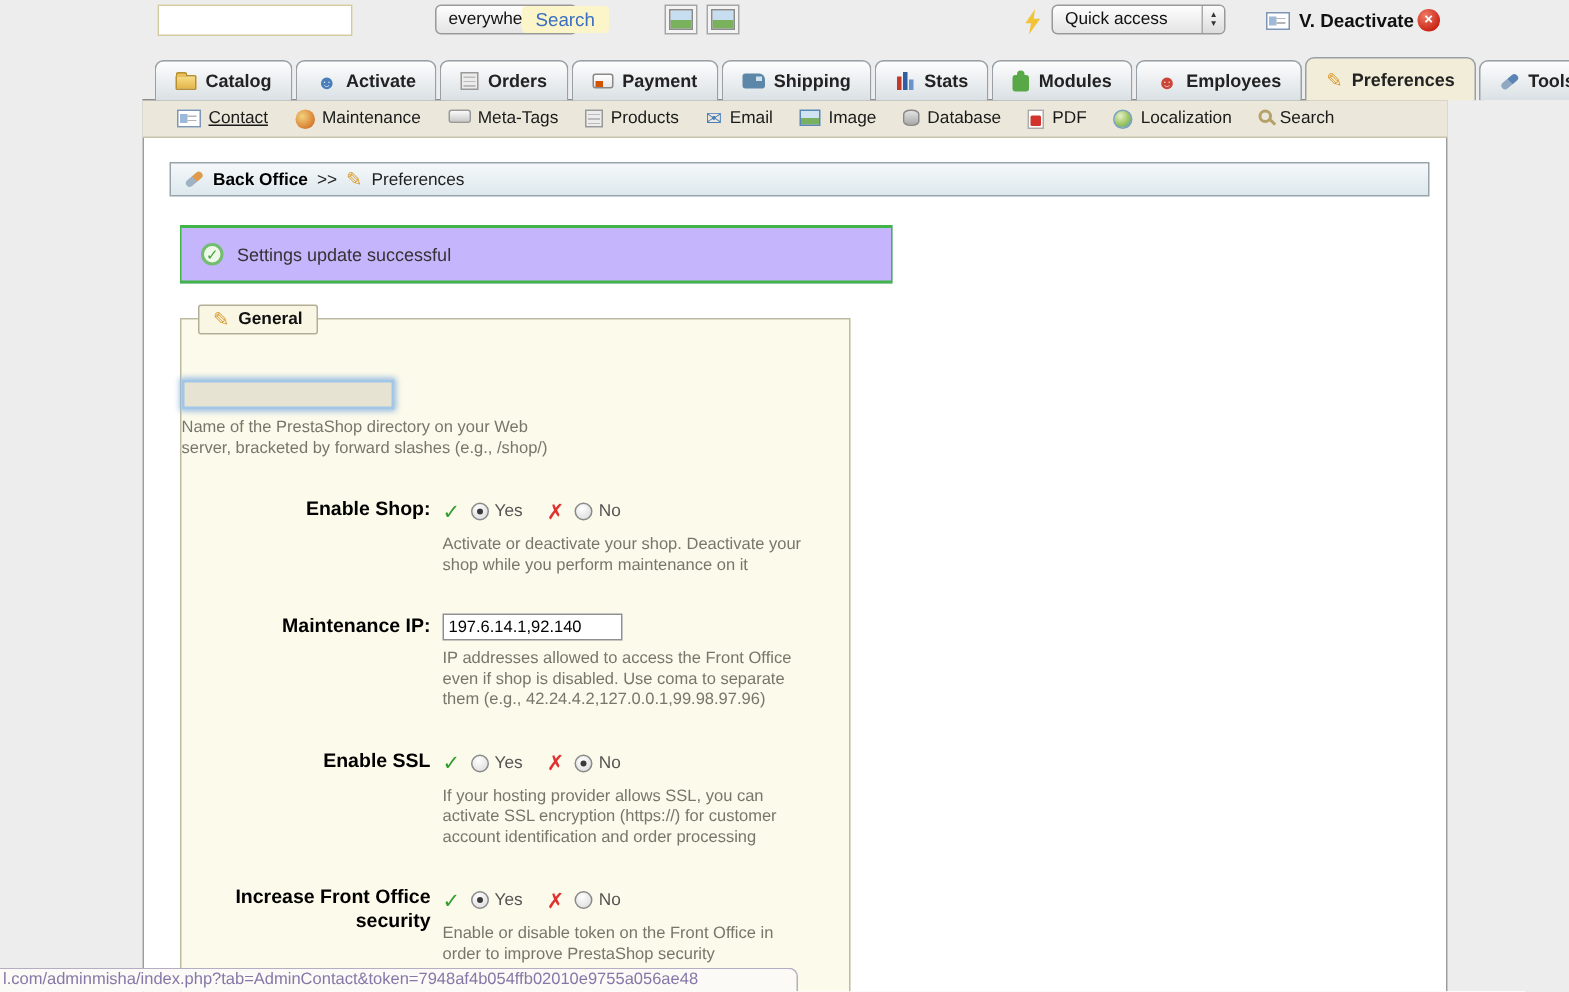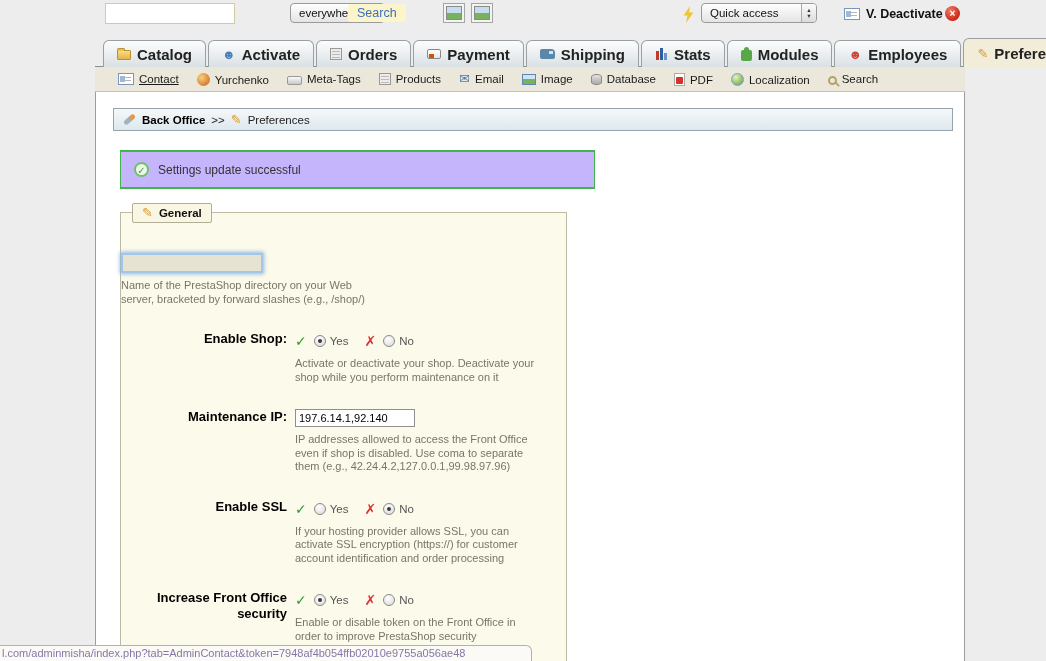--- a/index.html
+++ b/index.html
@@ -37,32 +37,32 @@
   .user-name{position:absolute;left:866px;top:7px;font-size:12.5px;font-weight:bold;color:#111;}
   .i-logout{position:absolute;left:945px;top:6px;width:15px;height:15px;border-radius:50%;
       background:radial-gradient(circle at 35% 30%,#ee7a66,#c92313 75%);color:#fff;font-size:10px;
       font-weight:bold;text-align:center;line-height:15px;cursor:pointer;}
   .i-logout::before{content:"×";}
 
   
   .tabs{position:absolute;left:103px;top:38px;display:flex;align-items:flex-end;gap:2px;z-index:3;}
   .tab{height:27px;display:flex;align-items:center;gap:6px;padding:0 13px;
       border:1px solid #98a0a6;border-bottom:none;border-radius:6px 6px 0 0;
-      background:linear-gradient(#fdfdfd,#d9e0e4);font-weight:bold;font-size:15px;color:#222;cursor:pointer;}
+      background:linear-gradient(#fdfdfd,#d9e0e4);font-weight:bold;font-size:12px;color:#222;cursor:pointer;}
   .tab.active{background:#f2edd9;height:29px;}
 
   
   .frame{position:absolute;left:95px;top:66px;width:870px;height:595px;background:#fff;
       border-left:1px solid #9c9c9c;border-right:1px solid #9c9c9c;z-index:1;}
 
   
   .submenu{position:absolute;left:95px;top:66px;width:870px;height:26px;background:#ebe8db;
       border-top:1px solid #8b8b8b;border-bottom:1px solid #c7c3ad;display:flex;align-items:center;
       padding-left:14px;z-index:2;}
-  .subitem{display:flex;align-items:flex-end;gap:5px;padding:0 9px;font-size:11.5px;color:#1a1a1a;cursor:pointer;}
+  .subitem{display:flex;align-items:flex-start;gap:5px;padding:0 9px;font-size:11.5px;color:#1a1a1a;cursor:pointer;}
   .subitem .txt{white-space:nowrap;}
   .subitem.current .txt{text-decoration:underline;}
 
   
   .crumb{position:absolute;left:113px;top:108px;width:840px;height:23px;border:1px solid #98a4ab;
       background:linear-gradient(#f5f8fa,#dde8ed);display:flex;align-items:center;gap:6px;
       padding-left:9px;font-size:11.5px;z-index:2;}
   .crumb .root{font-weight:bold;color:#000;}
   .i-wrench{width:13px;height:5px;border-radius:3px;transform:rotate(-40deg);display:inline-block;
       background:linear-gradient(90deg,#9db3c4 52%,#e09a4e 52%);}
@@ -228,21 +228,21 @@
       </div>
   </div>
 
   <div class="submenu">
     <div class="subitem current">
       <span class="ic i-card2"></span>
       <span class="txt">Contact</span>
       </div>
     <div class="subitem">
       <span class="ic i-palette"></span>
-      <span class="txt">Yurchenko</span>
+      <span class="txt">Maintenance</span>
       </div>
     <div class="subitem">
       <span class="ic i-kbd"></span>
       <span class="txt">Meta-Tags</span>
       </div>
     <div class="subitem">
       <span class="ic i-receipt"></span>
       <span class="txt">Products</span>
       </div>
     <div class="subitem">

